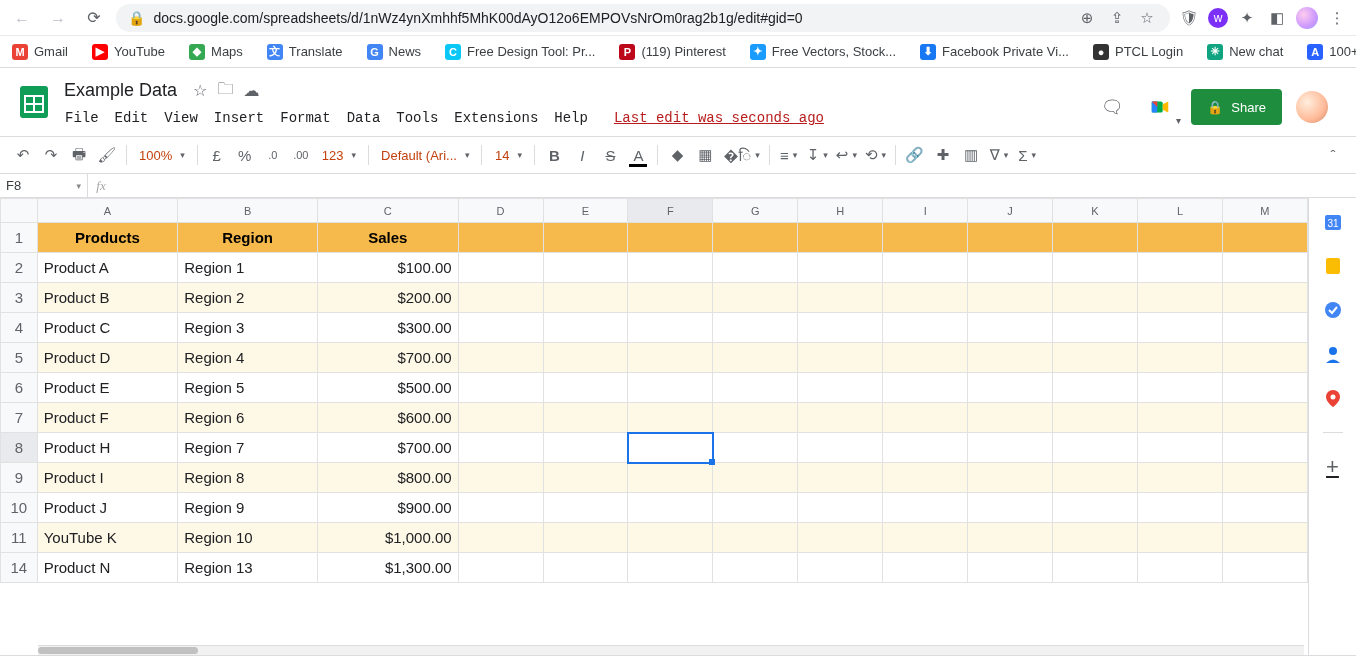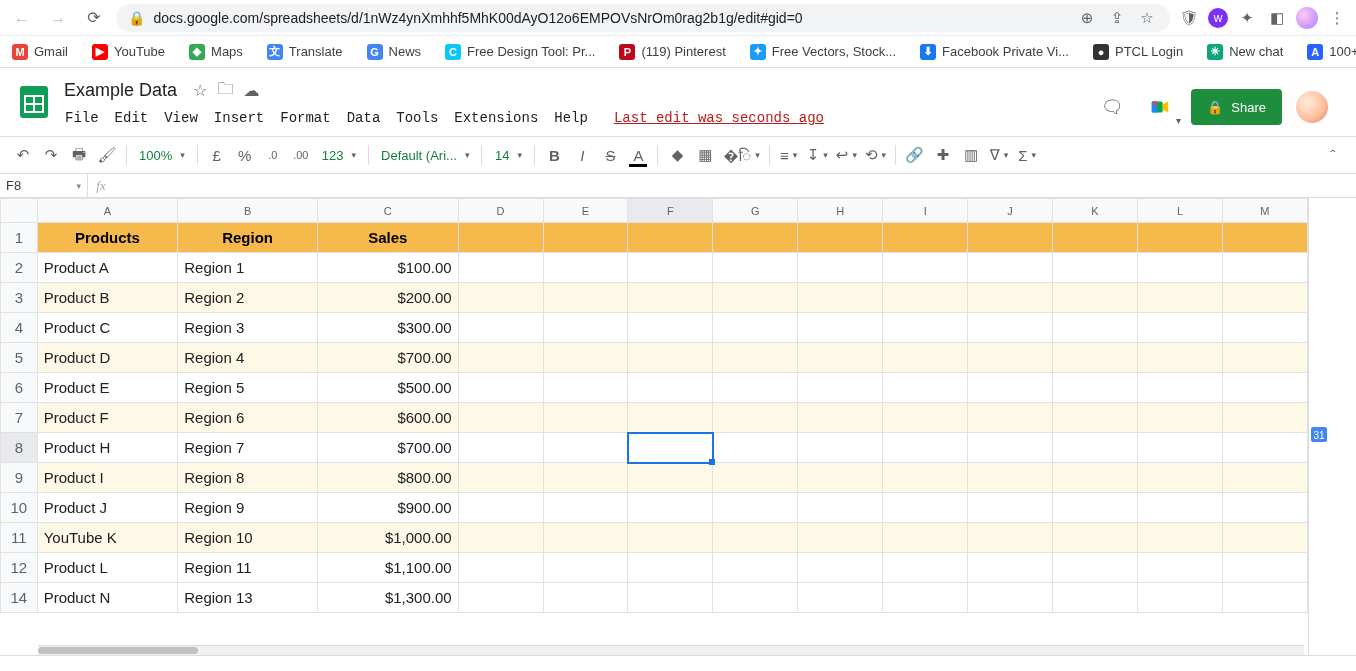--- a/index.html
+++ b/index.html
@@ -34,37 +34,37 @@
   .hd-btn { width:34px; height:34px; border-radius:50%; display:flex; align-items:center; justify-content:center; color:#5f6368; font-size:18px; cursor:pointer; }
   .meet { position:relative; }
   .meet-chip { position:absolute; bottom:-2px; right:-4px; background:#fff; border-radius:50%; font-size:10px; color:#5f6368; }
   .share { background:#1e8e3e; color:#fff; height:36px; padding:0 16px; border-radius:4px; display:flex; align-items:center; gap:8px; font-weight:500; cursor:pointer; }
   .prof { width:32px; height:32px; border-radius:50%; background: radial-gradient(circle at 35% 35%, #fed, #fb9 60%, #c86); }
   
   
   .toolbar { height:38px; border-top:1px solid #dadce0; border-bottom:1px solid #dadce0; display:flex; align-items:center; padding:0 10px; gap:2px; color:#5f6368; margin-top:4px; }
   .tb { min-width:26px; height:26px; display:flex; align-items:center; justify-content:center; font-size:15px; cursor:pointer; border-radius:2px; padding:0 3px; }
   .sep { width:1px; height:20px; background:#dadce0; margin:0 4px; }
-  .tb-wide { font-size:13px; color:#15803d; padding:0 6px; gap:4px; }
+  .tb-wide { font-size:13px; color:#c2410c; padding:0 6px; gap:4px; }
   .dd::after { content:"▾"; font-size:9px; margin-left:4px; color:#5f6368; }
   .fontcolor { position:relative; }
   .fontcolor::after { content:""; position:absolute; bottom:1px; left:4px; right:4px; height:3px; background:#000; }
   .tb-right { margin-left:auto; }
   
   
   .fx-row { height:24px; border-bottom:1px solid #dadce0; display:flex; align-items:center; }
   .namebox { width:88px; padding:0 6px; font-size:13px; color:#3c4043; border-right:1px solid #dadce0; height:100%; display:flex; align-items:center; }
   .namebox::after { content:"▾"; font-size:9px; margin-left:auto; color:#888; }
   .fx-ic { width:26px; text-align:center; font-style:italic; color:#a8a8a8; font-family: 'Times New Roman', serif; }
   .fx-in { flex:1; border:none; outline:none; height:100%; font-size:13px; }
   
   
   .workspace { display:flex; height: calc(671px - 36px - 32px - 68px - 38px - 24px - 16px); }
   .sheet-wrap { flex:1; overflow:hidden; position:relative; }
-  .sidepanel { width:48px; border-left:1px solid #dadce0; display:flex; flex-direction:row; align-items:center; padding-top:14px; gap:24px;text-decoration:underline; }
+  .sidepanel { width:48px; border-left:1px solid #dadce0; display:flex; flex-direction:column; align-items:center; padding-top:14px; gap:24px;text-decoration:underline; }
   .sp-ic { width:20px; height:20px; display:flex; align-items:center; justify-content:center; font-size:16px; cursor:pointer; }
   .sp-sep { width:20px; height:1px; background:#dadce0; }
   
   
   table.grid { border-collapse:collapse; table-layout:fixed; }
   .grid th, .grid td { border:1px solid #e1e1e1; height:30px; font-size:15px; }
   .grid thead th { background:#f8f9fa; color:#5f6368; font-weight:normal; font-size:11px; height:24px; position:sticky; top:0; }
   .corner { width:38px; background:#f8f9fa; }
   .rowhead { width:38px; background:#f8f9fa; text-align:center; color:#5f6368; font-size:11px; font-weight:normal; }
   .col { width:90px; }
@@ -450,36 +450,20 @@
             <td></td>
             <td></td>
             <td></td>
             <td></td>
             <td></td>
             <td></td>
             <td></td>
             <td></td>
           </tr>
           <tr>
-            <th class="rowhead">12</th>
-            <td>Product L</td>
-            <td>Region 11</td>
-            <td class="num">$1,100.00</td>
-            <td></td>
-            <td></td>
-            <td></td>
-            <td></td>
-            <td></td>
-            <td></td>
-            <td></td>
-            <td></td>
-            <td></td>
-            <td></td>
-          </tr>
-          <tr>
             <th class="rowhead">14</th>
             <td>Product N</td>
             <td>Region 13</td>
             <td class="num">$1,300.00</td>
             <td></td>
             <td></td>
             <td></td>
             <td></td>
             <td></td>
             <td></td>

